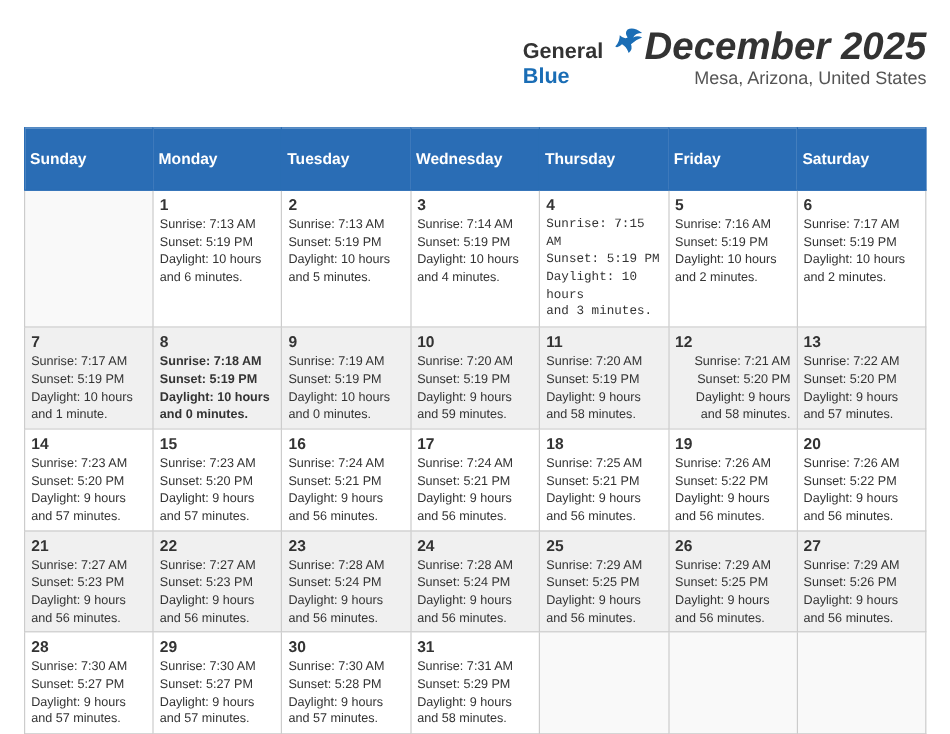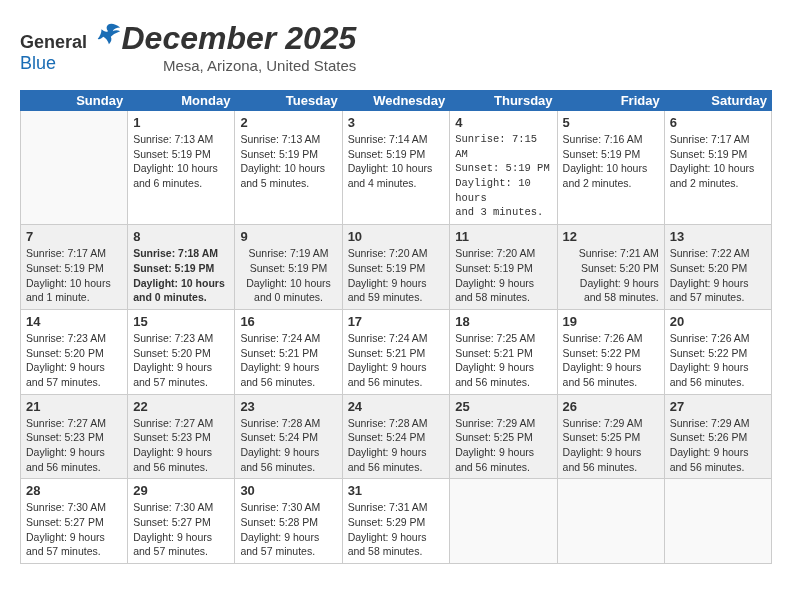--- a/index.html
+++ b/index.html
@@ -5,36 +5,36 @@
     * { box-sizing: border-box; margin: 0; padding: 0; }
     body {
       font-family: Arial, sans-serif;
       background: #fff;
       width: 792px;
       min-height: 612px;
       padding: 20px;
     }
     .header-section {
       display: flex;
-      justify-content: flex-start;
+      justify-content: flex-end;
       align-items: flex-start;
-      margin-bottom: 16px;
+      margin-bottom: 32px;
     }
     .logo {
       display: flex;
       align-items: center;
     }
     .logo-text-general {
       font-size: 18px;
       font-weight: bold;
       color: #333;
     }
     .logo-text-blue {
       font-size: 18px;
-      font-weight: normal;
+      font-weight: bold;
       color: #1a6db5;
     }
     .logo-icon {
       width: 28px;
       height: 28px;
       margin-left: 2px;
     }
     .title-section {
       text-align: right;
     }
@@ -51,22 +51,22 @@
     .calendar {
       width: 100%;
       border-collapse: collapse;
       border: 1px solid #ccc;
     }
     .calendar th {
       background-color: #2a6db5;
       color: #fff;
       font-size: 13px;
       font-weight: bold;
-      padding: 2px 4px;
-      text-align: right;
+      padding: 18px 4px;
+      text-align: left;
       border: 1px solid #2a6db5;
     }
     .calendar td {
       vertical-align: top;
       padding: 4px 5px;
       border: 1px solid #ccc;
       width: 108px;
       min-height: 80px;
       font-size: 11px;
       color: #333;
@@ -178,21 +178,21 @@
         </td>
         <td>
           <span class="day-number">8</span>
           <div class="day-info" style="white-space: pre-line; font-weight: bold;">Sunrise: 7:18 AM
 Sunset: 5:19 PM
 Daylight: 10 hours
 and 0 minutes.</div>
         </td>
         <td>
           <span class="day-number">9</span>
-          <div class="day-info" style="white-space: pre-line; text-align: center;">Sunrise: 7:19 AM
+          <div class="day-info" style="white-space: pre-line;">Sunrise: 7:19 AM
 Sunset: 5:19 PM
 Daylight: 10 hours
 and 0 minutes.</div>
         </td>
         <td>
           <span class="day-number">10</span>
           <div class="day-info" style="white-space: pre-line;">Sunrise: 7:20 AM
 Sunset: 5:19 PM
 Daylight: 9 hours
 and 59 minutes.</div>

